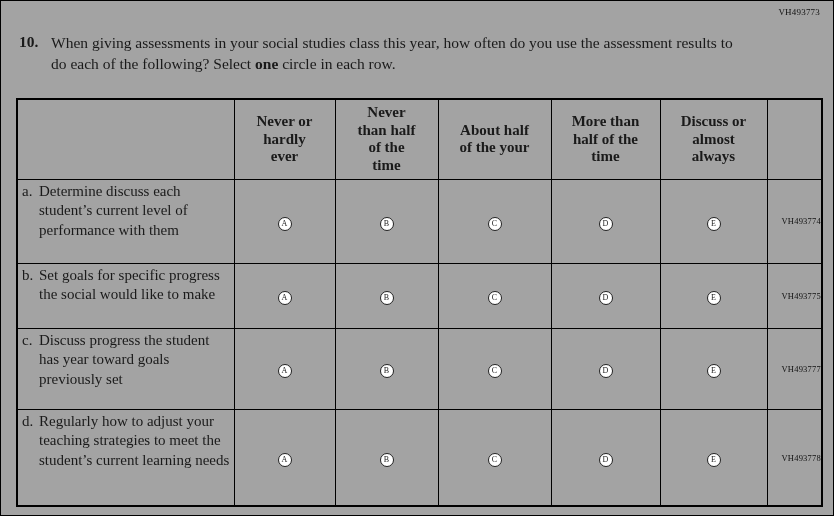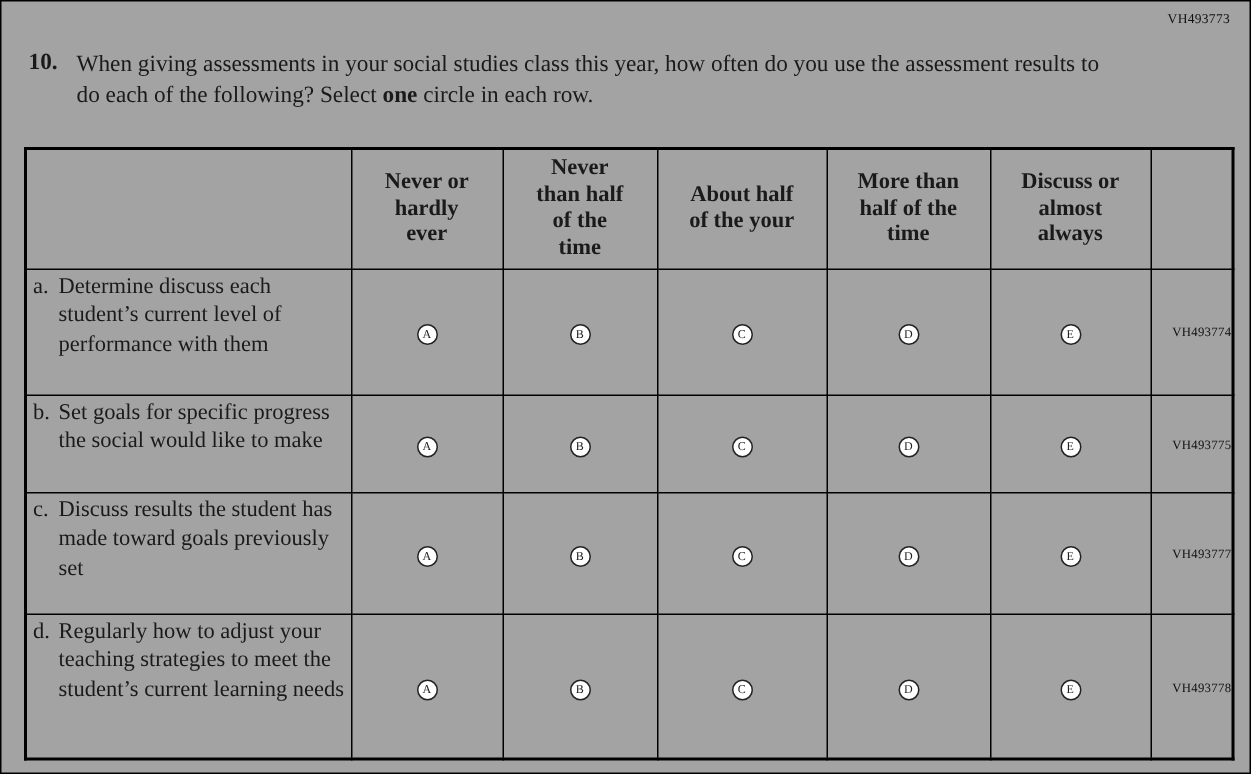--- a/index.html
+++ b/index.html
@@ -163,21 +163,21 @@
         <td><span class="circle">B</span></td>
         <td><span class="circle">C</span></td>
         <td><span class="circle">D</span></td>
         <td><span class="circle">E</span></td>
         <td class="code">VH493775</td>
       </tr>
       <tr class="r-c">
         <td class="label">
           <div class="labwrap">
             <span class="ltr">c.</span>
-            <span class="ltxt">Discuss results the student has made toward goals previously set</span>
+            <span class="ltxt">Discuss progress the student has year toward goals previously set</span>
           </div>
         </td>
         <td><span class="circle">A</span></td>
         <td><span class="circle">B</span></td>
         <td><span class="circle">C</span></td>
         <td><span class="circle">D</span></td>
         <td><span class="circle">E</span></td>
         <td class="code">VH493777</td>
       </tr>
       <tr class="r-d">

